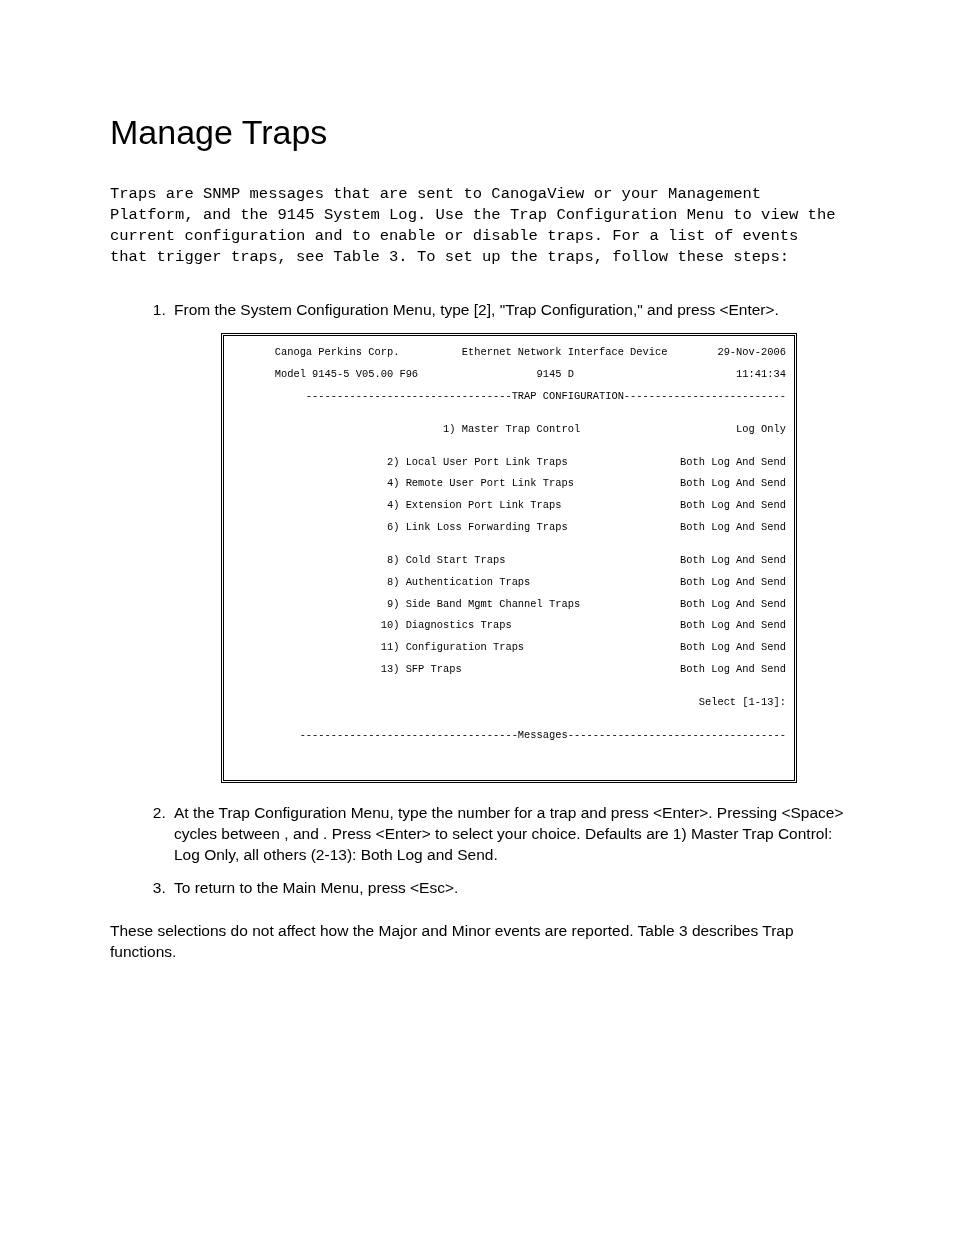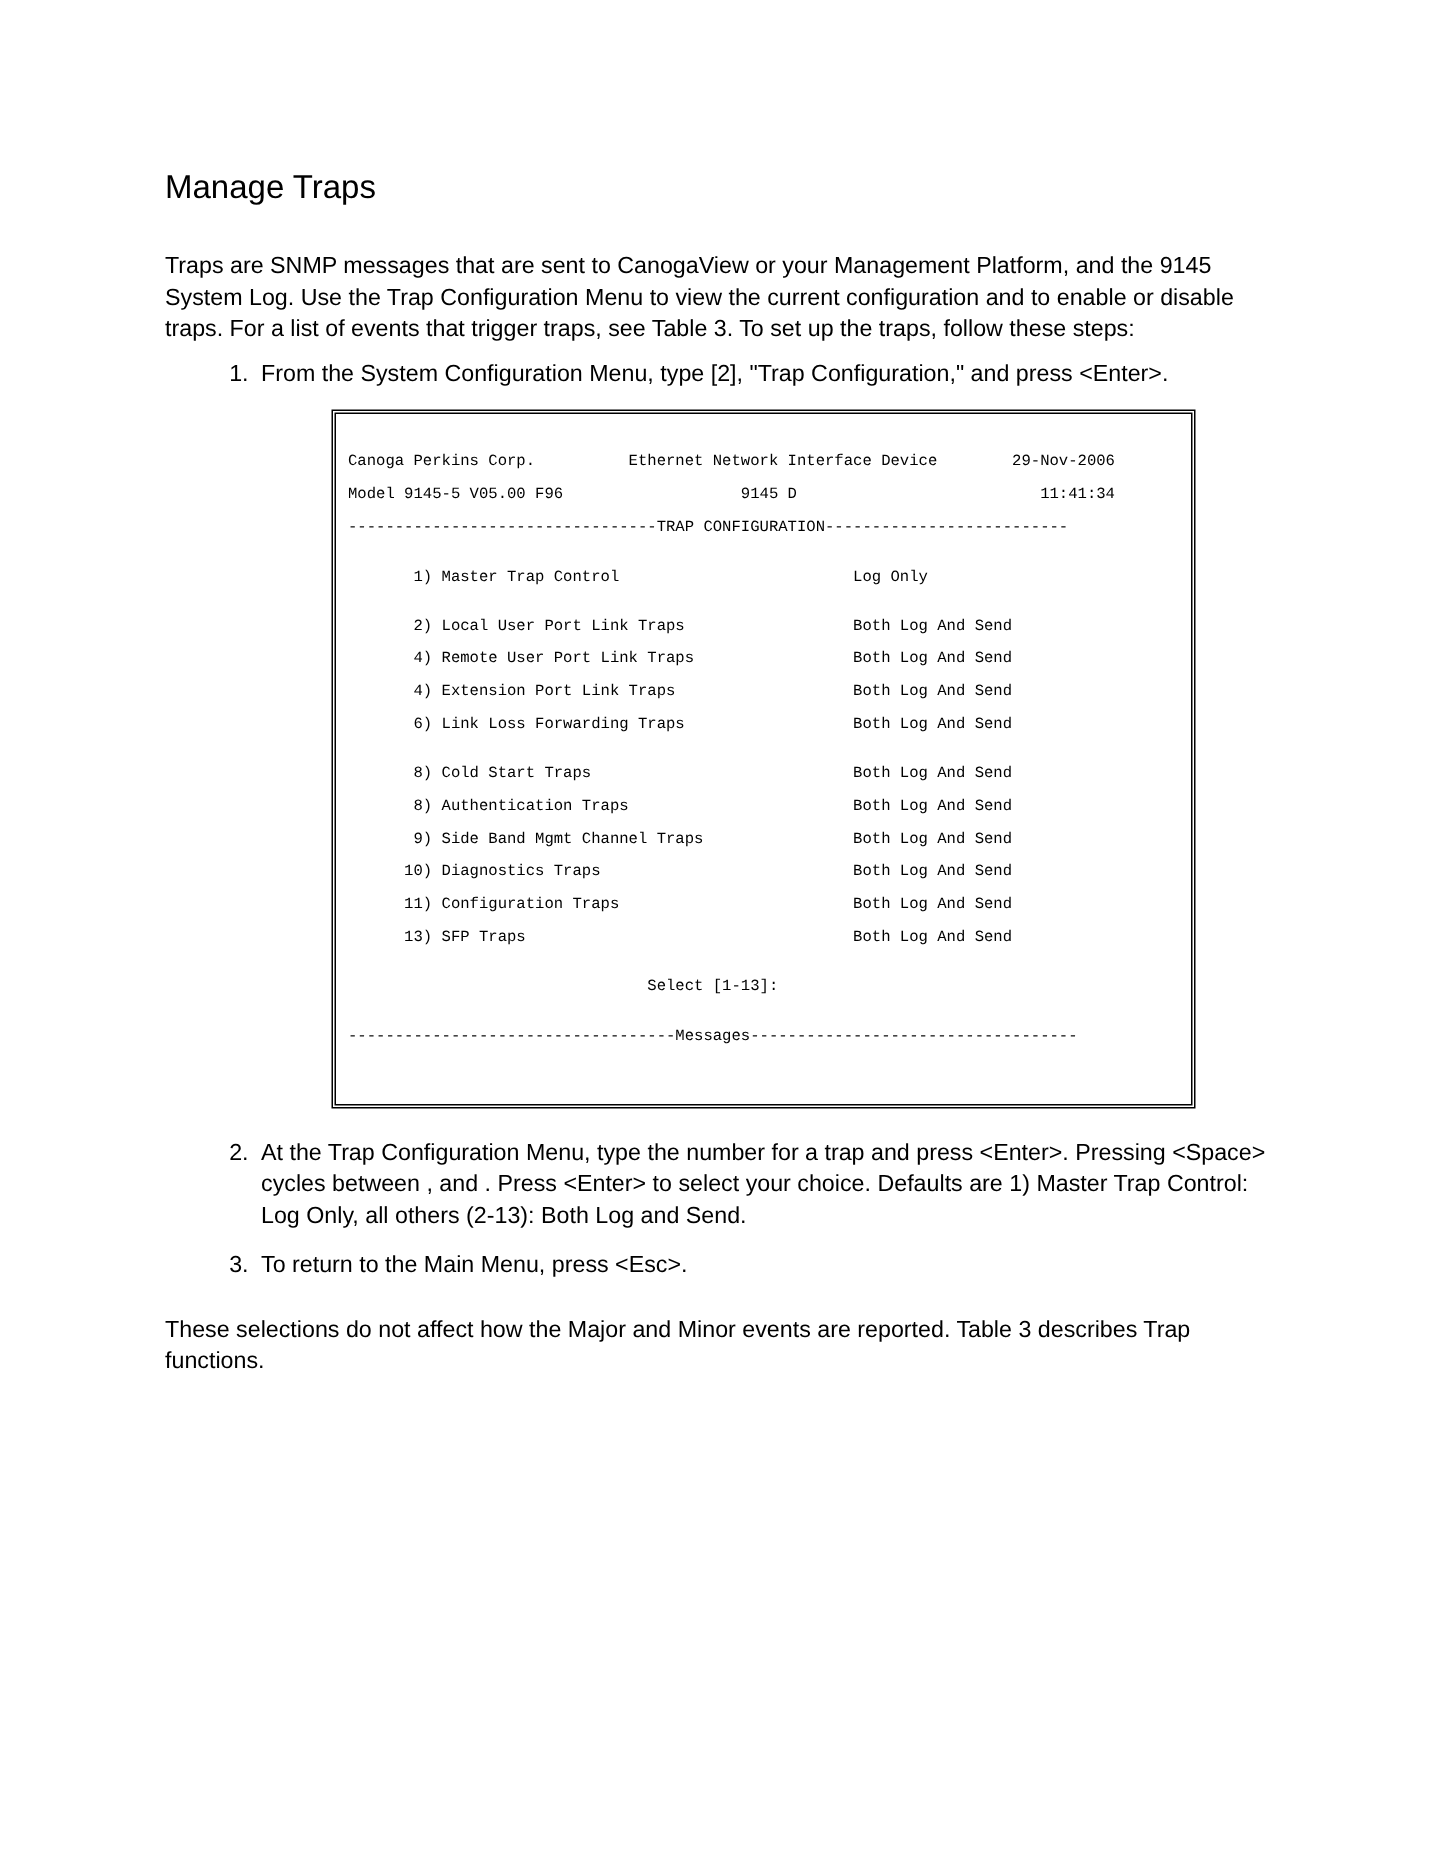--- a/index.html
+++ b/index.html
@@ -5,45 +5,47 @@
   body {
     font-family: Arial, Helvetica, sans-serif;
     font-size: 15.5px;
     color: #000;
     background: #fff;
     margin: 0;
     padding: 110px 110px 50px 110px;
     line-height: 1.35;
   }
   h1 {
-    font-size: 22px;
+    font-size: 34px;
     font-weight: normal;
     margin: 0 0 28px 0;
   }
   p.intro {
-    margin: 0 0 10px 0;
+    margin: 0 0 32px 0;
+    font-family: Liberation Mono, monospace;
   }
   ol.steps {
     margin: 1px 0 22px 0;
     padding-left: 60px;
   }
   ol.steps > li {
     margin-bottom: 12px;
     padding-left: 4px;
   }
   .terminal {
     margin: 12px auto 20px auto;
     width: 554px;
     border: 3px double #000;
-    padding: 16px 8px 18px 8px;
+    padding: 1px 8px 18px 8px;
     font-family: "Courier New", Courier, monospace;
     font-size: 10.4px;
     line-height: 1.05;
     white-space: pre;
     letter-spacing: 0;
+    text-align: right;
   }
   .term-row { display: block; }
   .closing {
     margin-top: 22px;
   }
 </style>
 </head>
 <body>
 
 <h1>Manage Traps</h1>

